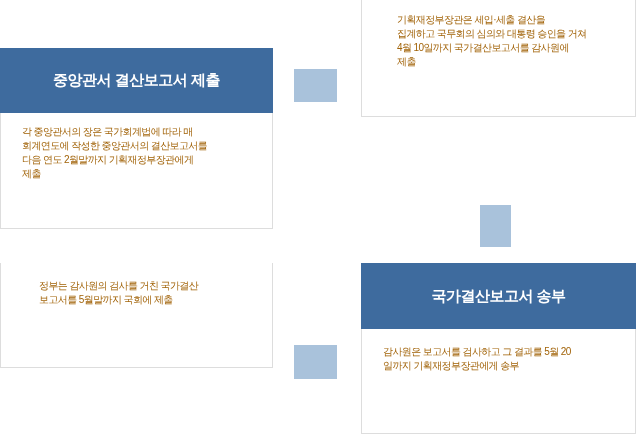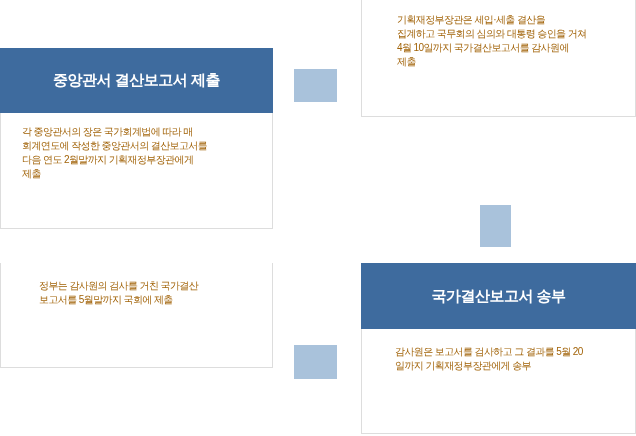--- a/index.html
+++ b/index.html
@@ -47,21 +47,21 @@
   .box-1 { left: 0;     top: 0;     width: 273px; margin-top: 48px; }
   .box-2 { left: 361px; top: 0;     width: 275px; }
   .box-1 .step-header, .box-2 .step-header { height: 65px; }
   .box-1 .step-body { height: 116px; padding: 12px 10px 0 21px; }
   .box-2 .step-body { height: 117px; padding: 13px 6px 0 35px; }
   
   .box-3 { left: 0;     top: 263px; width: 273px; }
   .box-4 { left: 361px; top: 263px; width: 275px; border-radius: 24px; }
   .box-3 .step-header, .box-4 .step-header { height: 66px; }
   .box-3 .step-body { height: 105px; padding: 16px 8px 12px 38px; }
-  .box-4 .step-body { height: 105px; padding: 16px 8px 0 33px; }
+  .box-4 .step-body { height: 105px; padding: 16px 8px 0 21px; }
   
   .connector {
     position: absolute;
     background: #a9c2db;
   }
   .connector-1 { left: 294px; top: 69px;  width: 43px; height: 33px; }
   .connector-2 { left: 480px; top: 205px; width: 31px; height: 42px; }
   .connector-3 { left: 294px; top: 345px; width: 43px; height: 34px; }
 </style>
 </head>

